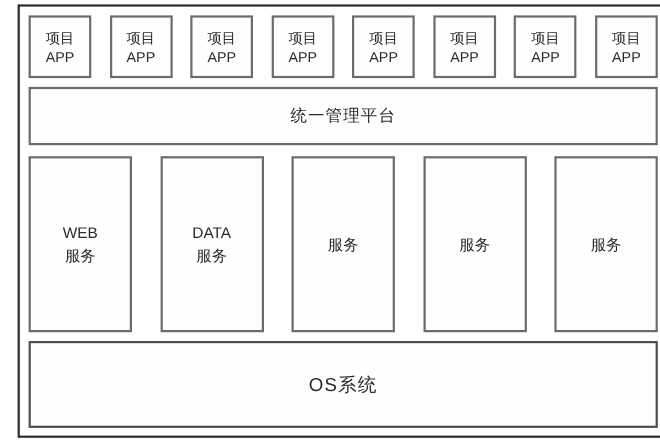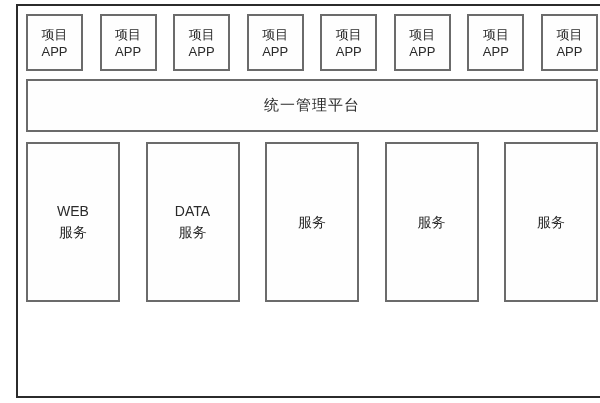--- a/index.html
+++ b/index.html
@@ -152,14 +152,17 @@
       <span>服务</span>
     </div>
     <div class="service-box">
       <span>服务</span>
     </div>
     <div class="service-box">
       <span>服务</span>
     </div>
   </div>
 
+  <div class="os-bar">
+    <span>OS系统</span>
+  </div>
 
 </div>
 
 </body></html>

